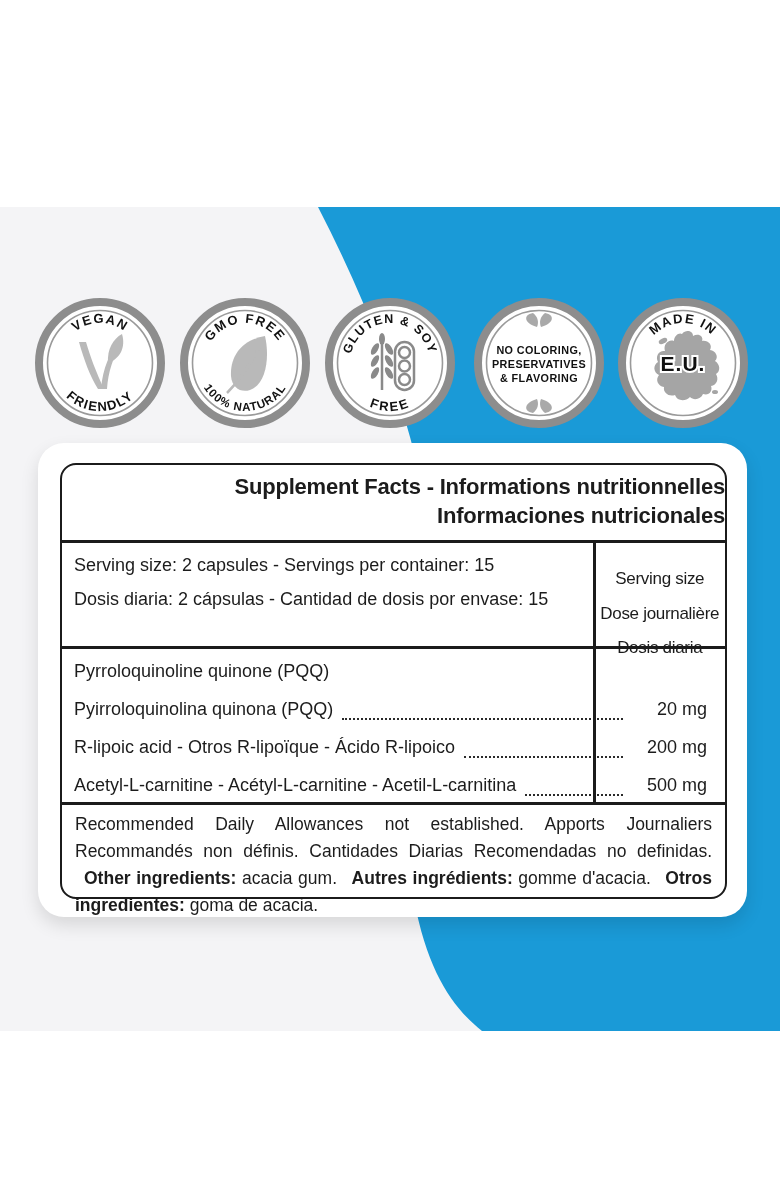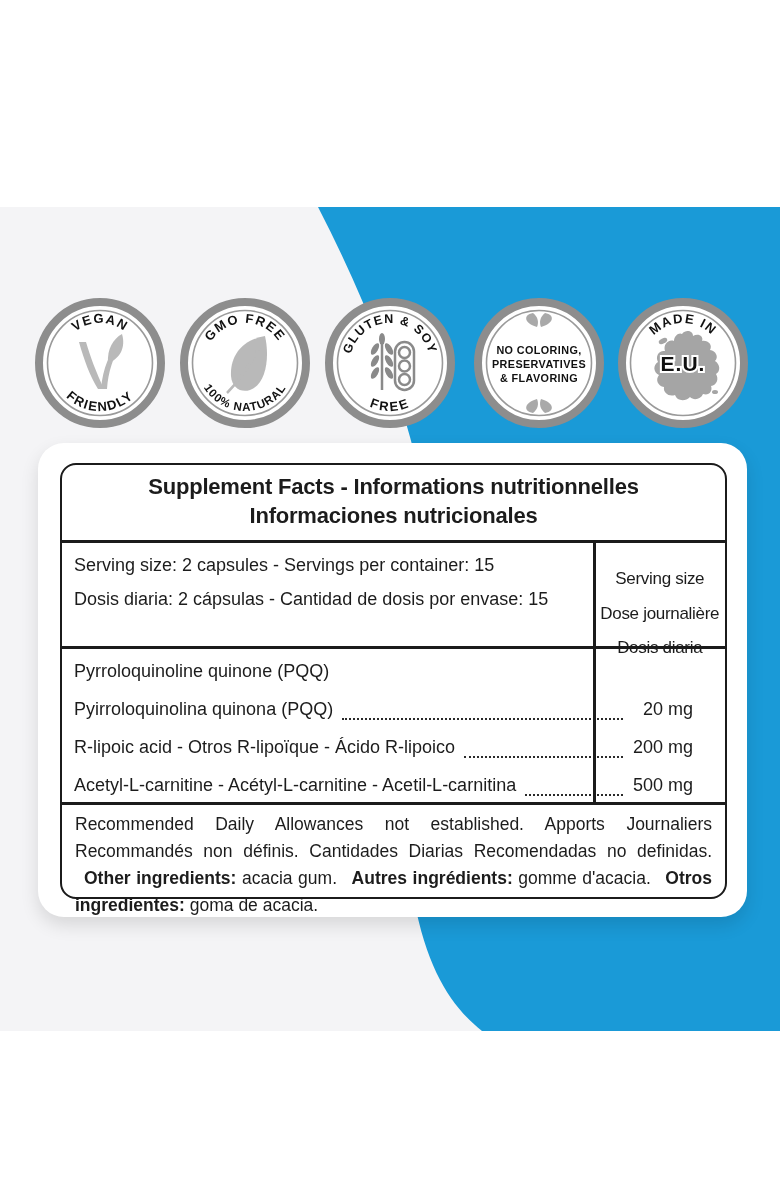--- a/index.html
+++ b/index.html
@@ -12,34 +12,34 @@
   .badge{position:absolute;top:298px;width:130px;height:130px;}
   .badge svg{display:block;width:130px;height:130px;}
   .badge text, .badge textPath{font-family:"Liberation Sans",sans-serif;}
   
   .card{position:absolute;left:38px;top:443px;width:709px;height:474px;background:#ffffff;
         border-radius:26px;box-shadow:0 8px 18px rgba(0,0,0,.12);}
   
   .facts{position:absolute;left:60px;top:463px;width:667px;height:436px;background:#ffffff;
          border:2.5px solid #1b1b1b;border-radius:16px;box-sizing:border-box;}
   .f-inner{position:absolute;left:0;top:0;right:0;bottom:0;}
-  .f-header{position:absolute;left:0;right:0;top:0;height:75px;text-align:center;padding-top:7px;box-sizing:border-box;}
+  .f-header{position:absolute;left:0;right:0;top:0;height:75px;text-align:right;padding-top:7px;box-sizing:border-box;}
   .f-header div{font-weight:bold;font-size:22px;line-height:29px;letter-spacing:-0.2px;}
   .hr{position:absolute;left:0;right:0;height:2.5px;background:#1b1b1b;}
   .hr1{top:75px;} .hr2{top:181px;} .hr3{top:337px;}
   .vdiv{position:absolute;left:531px;top:75px;width:2.5px;height:264.5px;background:#1b1b1b;}
   .f-serving-left{position:absolute;left:0;top:77.5px;width:473px;padding:5px 0 0 12px;box-sizing:border-box;}
   .f-serving-left div{font-size:18px;line-height:34.5px;white-space:nowrap;}
   .f-serving-right{position:absolute;left:533.5px;top:92px;width:128.5px;padding-top:5px;text-align:center;}
   .f-serving-right div{font-size:17px;line-height:34.5px;letter-spacing:-0.3px;white-space:nowrap;}
   .f-ingredients{position:absolute;left:0;right:0;top:183.5px;height:153px;padding:3px 0 0 12px;box-sizing:border-box;}
   .ing-row{display:flex;align-items:baseline;height:38px;font-size:18px;line-height:38px;}
   .ing-name{white-space:nowrap;}
   .leader{flex:1;border-bottom:2.5px dotted #2a2a2a;margin:0 6px 8px 9px;align-self:flex-end;min-width:10px;}
-  .amt{flex:0 0 auto;width:96px;text-align:right;padding-right:32px;box-sizing:border-box;white-space:nowrap;}
+  .amt{flex:0 0 auto;width:96px;text-align:right;padding-right:18px;box-sizing:border-box;white-space:nowrap;}
   .f-foot{position:absolute;left:0;right:0;top:339.5px;bottom:0;padding:6px 13px 0 13px;box-sizing:border-box;
           font-size:17.5px;line-height:27px;text-align:justify;}
   .f-foot .b{font-weight:bold;margin-left:9px;}
 </style>
 </head>
 <body>
 
 <div class="stage">
 
   <div class="band">

